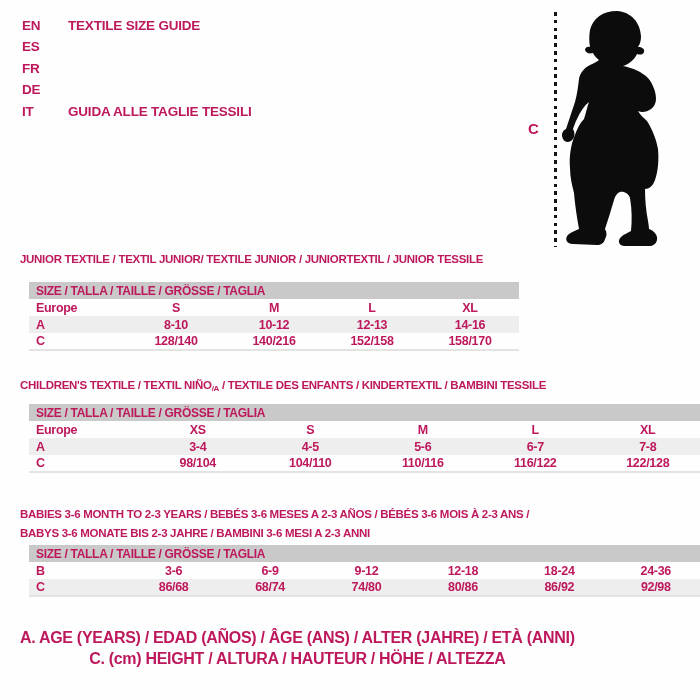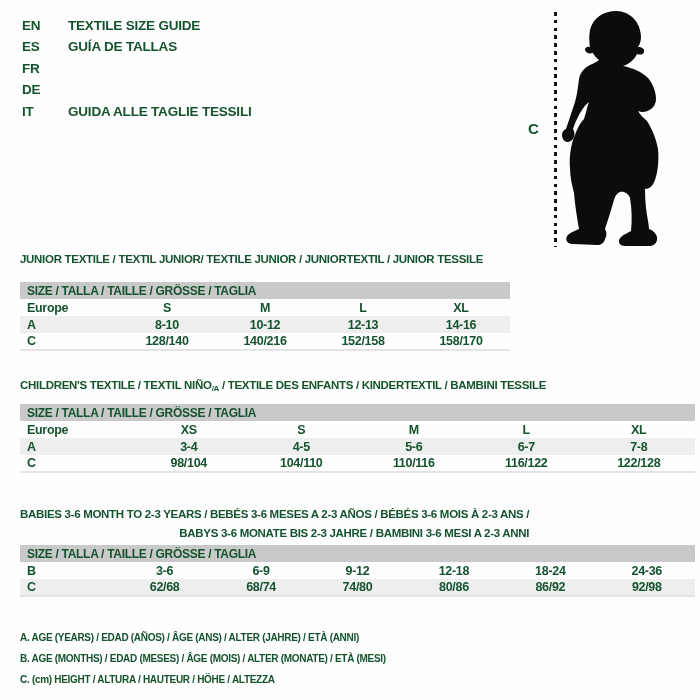--- a/index.html
+++ b/index.html
@@ -1,65 +1,64 @@
 <!DOCTYPE html>
 <html><head>
 <meta charset="utf-8">
 <style>
   * { margin:0; padding:0; box-sizing:border-box; }
   html,body { width:700px; height:700px; background:#ffffff; }
   .page {
     position:relative; width:700px; height:700px; background:#fefefe;
     font-family:"Liberation Sans", sans-serif; font-weight:bold;
-    color:#14532d; letter-spacing:-0.2px; overflow:hidden;
+    color:#be185d; letter-spacing:-0.2px; overflow:hidden;
   }
   
   .lang-list { position:absolute; top:15px; left:22px; }
   .lang-row { display:flex; font-size:13.5px; line-height:21.4px; }
   .lang-code { width:46px; }
   
   .height-line {
     position:absolute; left:554px; top:12px; width:3px; height:235px;
     background-image:repeating-linear-gradient(to bottom,#141414 0px,#141414 3.5px,transparent 3.5px,transparent 7.8px);
   }
   .height-label { position:absolute; left:528px; top:120px; font-size:15px; }
   .baby-svg { position:absolute; left:561px; top:8px; width:136px; height:240px; }
   
-  .section-title { position:absolute; left:20px; font-size:11.5px; line-height:18.5px; letter-spacing:-0.3px;text-align:right; }
+  .section-title { position:absolute; left:20px; font-size:11.5px; line-height:18.5px; letter-spacing:-0.3px; }
   .t1 { top:250px; } .t2 { top:376px; } .t3 { top:493px;margin-top:12px; }
   .sub-a { font-size:8px; vertical-align:-2px; }
   
-  table { position:absolute; left:20px; border-collapse:collapse; table-layout:fixed; border-bottom:2px solid #e3e3e3; }
+  table { position:absolute; left:29px; border-collapse:collapse; table-layout:fixed; border-bottom:2px solid #e3e3e3; }
   .tbl1 { top:282px; width:490px; }
   .tbl2 { top:404px; width:675px; }
   .tbl3 { top:545px; width:675px; }
   th {
     background:#c9c9c9; height:17px; font-size:12px; text-align:left;
     padding-left:7px; font-weight:bold; letter-spacing:-0.3px;
   }
   td { height:17px; font-size:12.5px; text-align:center; letter-spacing:-0.3px; }
   td.rowlabel { text-align:left; padding-left:7px; width:60px; }
   tr.shaded td { background:#eeeeee; }
   
   .notes { position:absolute; left:20px; top:628px; }
-  .note-line { font-size:10px; line-height:20.9px; letter-spacing:-0.3px; }
+  .note-line { font-size:16px; line-height:20.9px; letter-spacing:-0.3px;text-align:center; }
 </style>
 </head>
 <body>
 
 <div class="page">
 
   <div class="lang-list">
     <div class="lang-row">
       <span class="lang-code">EN</span>
       <span>TEXTILE SIZE GUIDE</span>
     </div>
     <div class="lang-row">
       <span class="lang-code">ES</span>
-      <span>GUÍA DE TALLAS</span>
     </div>
     <div class="lang-row">
       <span class="lang-code">FR</span>
     </div>
     <div class="lang-row">
       <span class="lang-code">DE</span>
     </div>
     <div class="lang-row">
       <span class="lang-code">IT</span>
       <span>GUIDA ALLE TAGLIE TESSILI</span>
@@ -207,29 +206,28 @@
           <td class="rowlabel">B</td>
           <td>3-6</td>
           <td>6-9</td>
           <td>9-12</td>
           <td>12-18</td>
           <td>18-24</td>
           <td>24-36</td>
         </tr>
         <tr class="shaded">
           <td class="rowlabel">C</td>
-          <td>62/68</td>
+          <td>86/68</td>
           <td>68/74</td>
           <td>74/80</td>
           <td>80/86</td>
           <td>86/92</td>
           <td>92/98</td>
         </tr>
       </tbody>
   </table>
 
   <div class="notes">
     <div class="note-line">A. AGE (YEARS) / EDAD (AÑOS) / ÂGE (ANS) / ALTER (JAHRE) / ETÀ (ANNI)</div>
-    <div class="note-line">B. AGE (MONTHS) / EDAD (MESES) / ÂGE (MOIS) / ALTER (MONATE) / ETÀ (MESI)</div>
     <div class="note-line">C. (cm) HEIGHT / ALTURA / HAUTEUR / HÖHE / ALTEZZA</div>
   </div>
 
 </div>
 
 </body></html>

